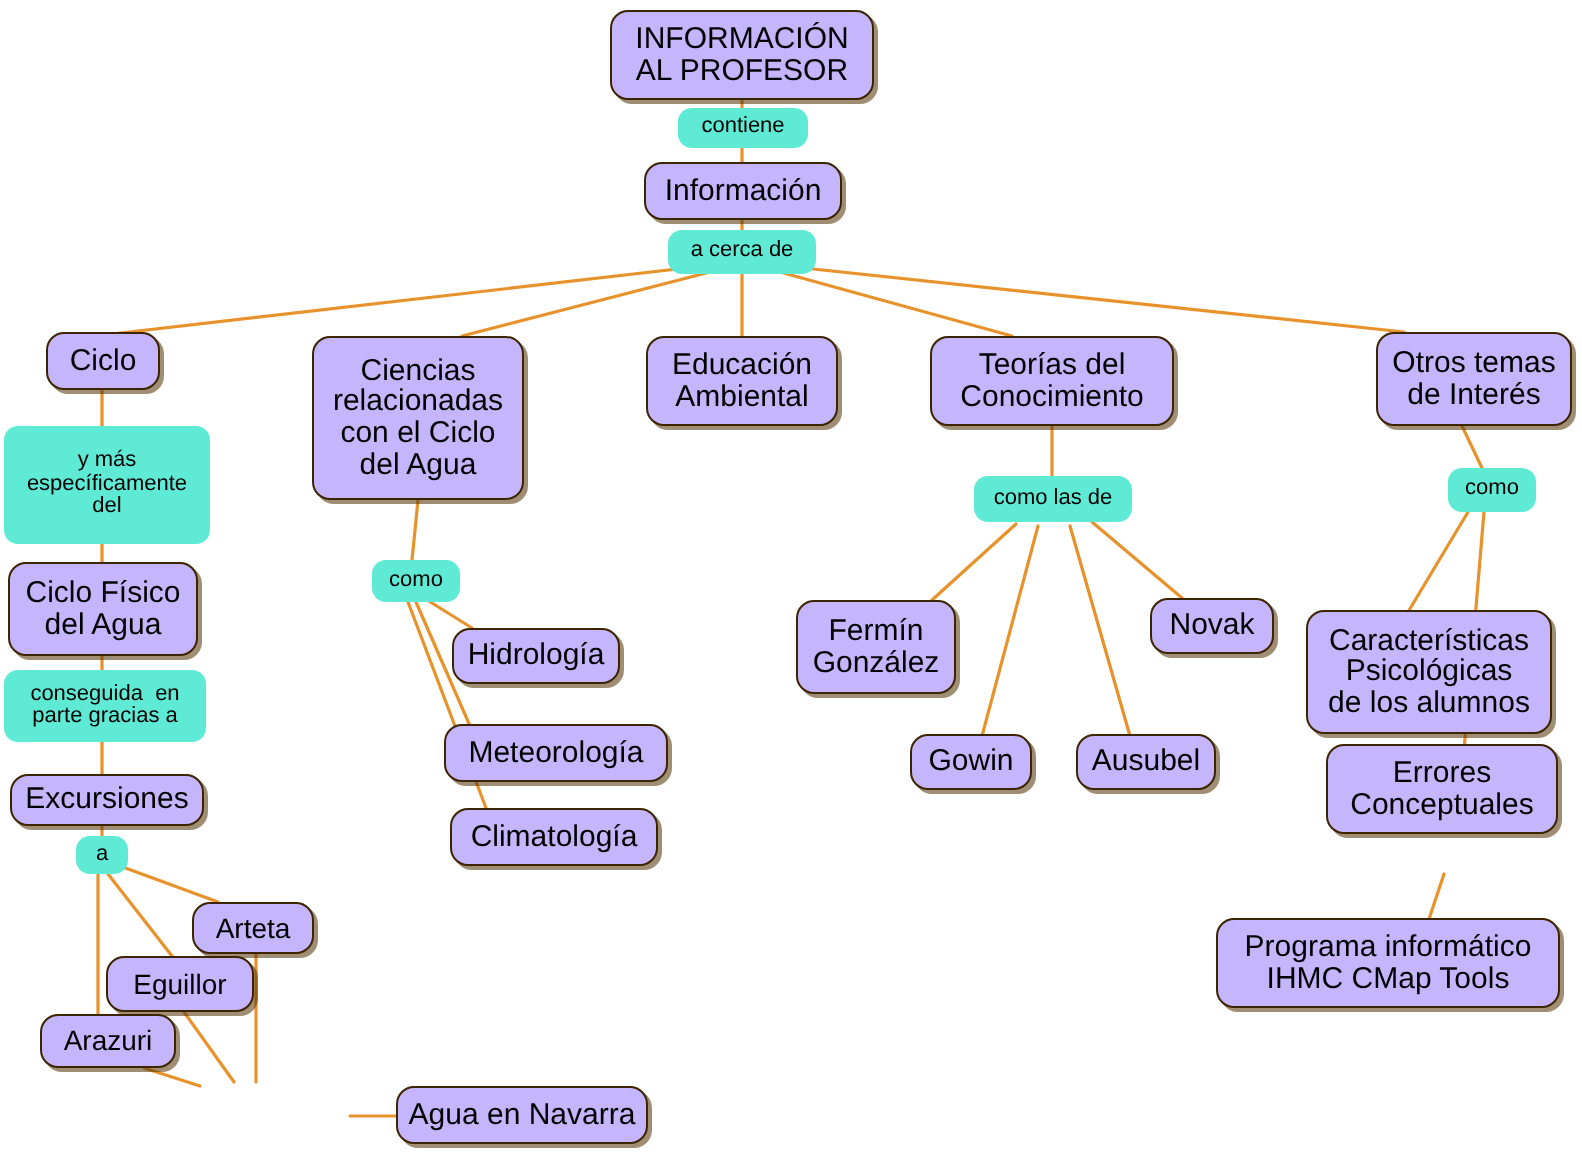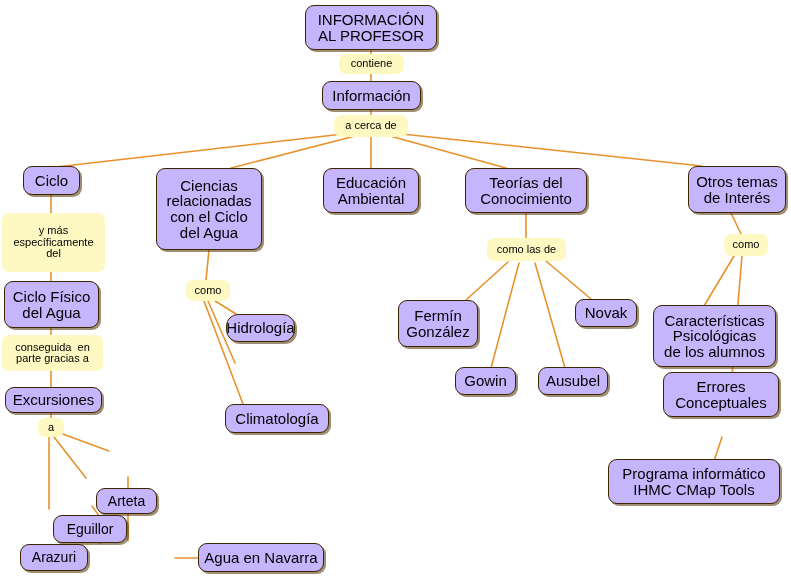--- a/index.html
+++ b/index.html
@@ -39,27 +39,27 @@
     z-index: 5;
   }
   .concept {
     background: #c4b5fd;
     border: 1.6px solid #3d2400;
     border-radius: 9px;
     box-shadow: 2px 2px 0 rgba(80,50,0,0.55);
     font-size: 15px;
   }
   .linkword {
-    background: #fef9c3;
+    background: #5eead4;
     border: none;
     border-radius: 7px;
     font-size: 11px;
     z-index: 6;
   }
-  .concept.sm  { font-size: 14px; margin-top: 37px; }
+  .concept.sm  { font-size: 14px; }
 </style>
 </head>
 <body>
 
 <div id="map-canvas">
 
   <svg id="link-layer" width="791" height="578" viewBox="0 0 791 578" xmlns="http://www.w3.org/2000/svg">
     <g fill="none" stroke="#E8922B" stroke-width="1.6" stroke-linecap="round">
 
       <line x1="371" y1="50" x2="371" y2="54"></line>
@@ -151,22 +151,23 @@
 
   <div class="node concept sm" style="left:20px; top:507px; width:68px; height:27px;">Arazuri</div>
 
   <div class="node linkword" style="left:85px; top:541px; width:91px; height:34px;margin-top:48px;">nos dan
 una vision de</div>
 
   <div class="node concept" style="left:198px; top:543px; width:126px; height:29px;">Agua en Navarra</div>
 
   <div class="node linkword" style="left:186px; top:280px; width:44px; height:21px;">como</div>
 
-  <div class="node concept" style="left:226px; top:314px; width:69px; height:28px;border-radius:12px;">Hidrología</div>
+  <div class="node concept" style="left:226px; top:314px; width:84px; height:28px;">Hidrología</div>
 
+  <div class="node concept" style="left:222px; top:362px; width:112px; height:29px;">Meteorología</div>
 
   <div class="node concept" style="left:225px; top:404px; width:104px; height:29px;">Climatología</div>
 
   <div class="node linkword" style="left:487px; top:238px; width:79px; height:23px;">como las de</div>
 
   <div class="node concept" style="left:398px; top:300px; width:80px; height:47px;">Fermín
 González</div>
 
   <div class="node concept" style="left:455px; top:367px; width:61px; height:28px;">Gowin</div>
 

